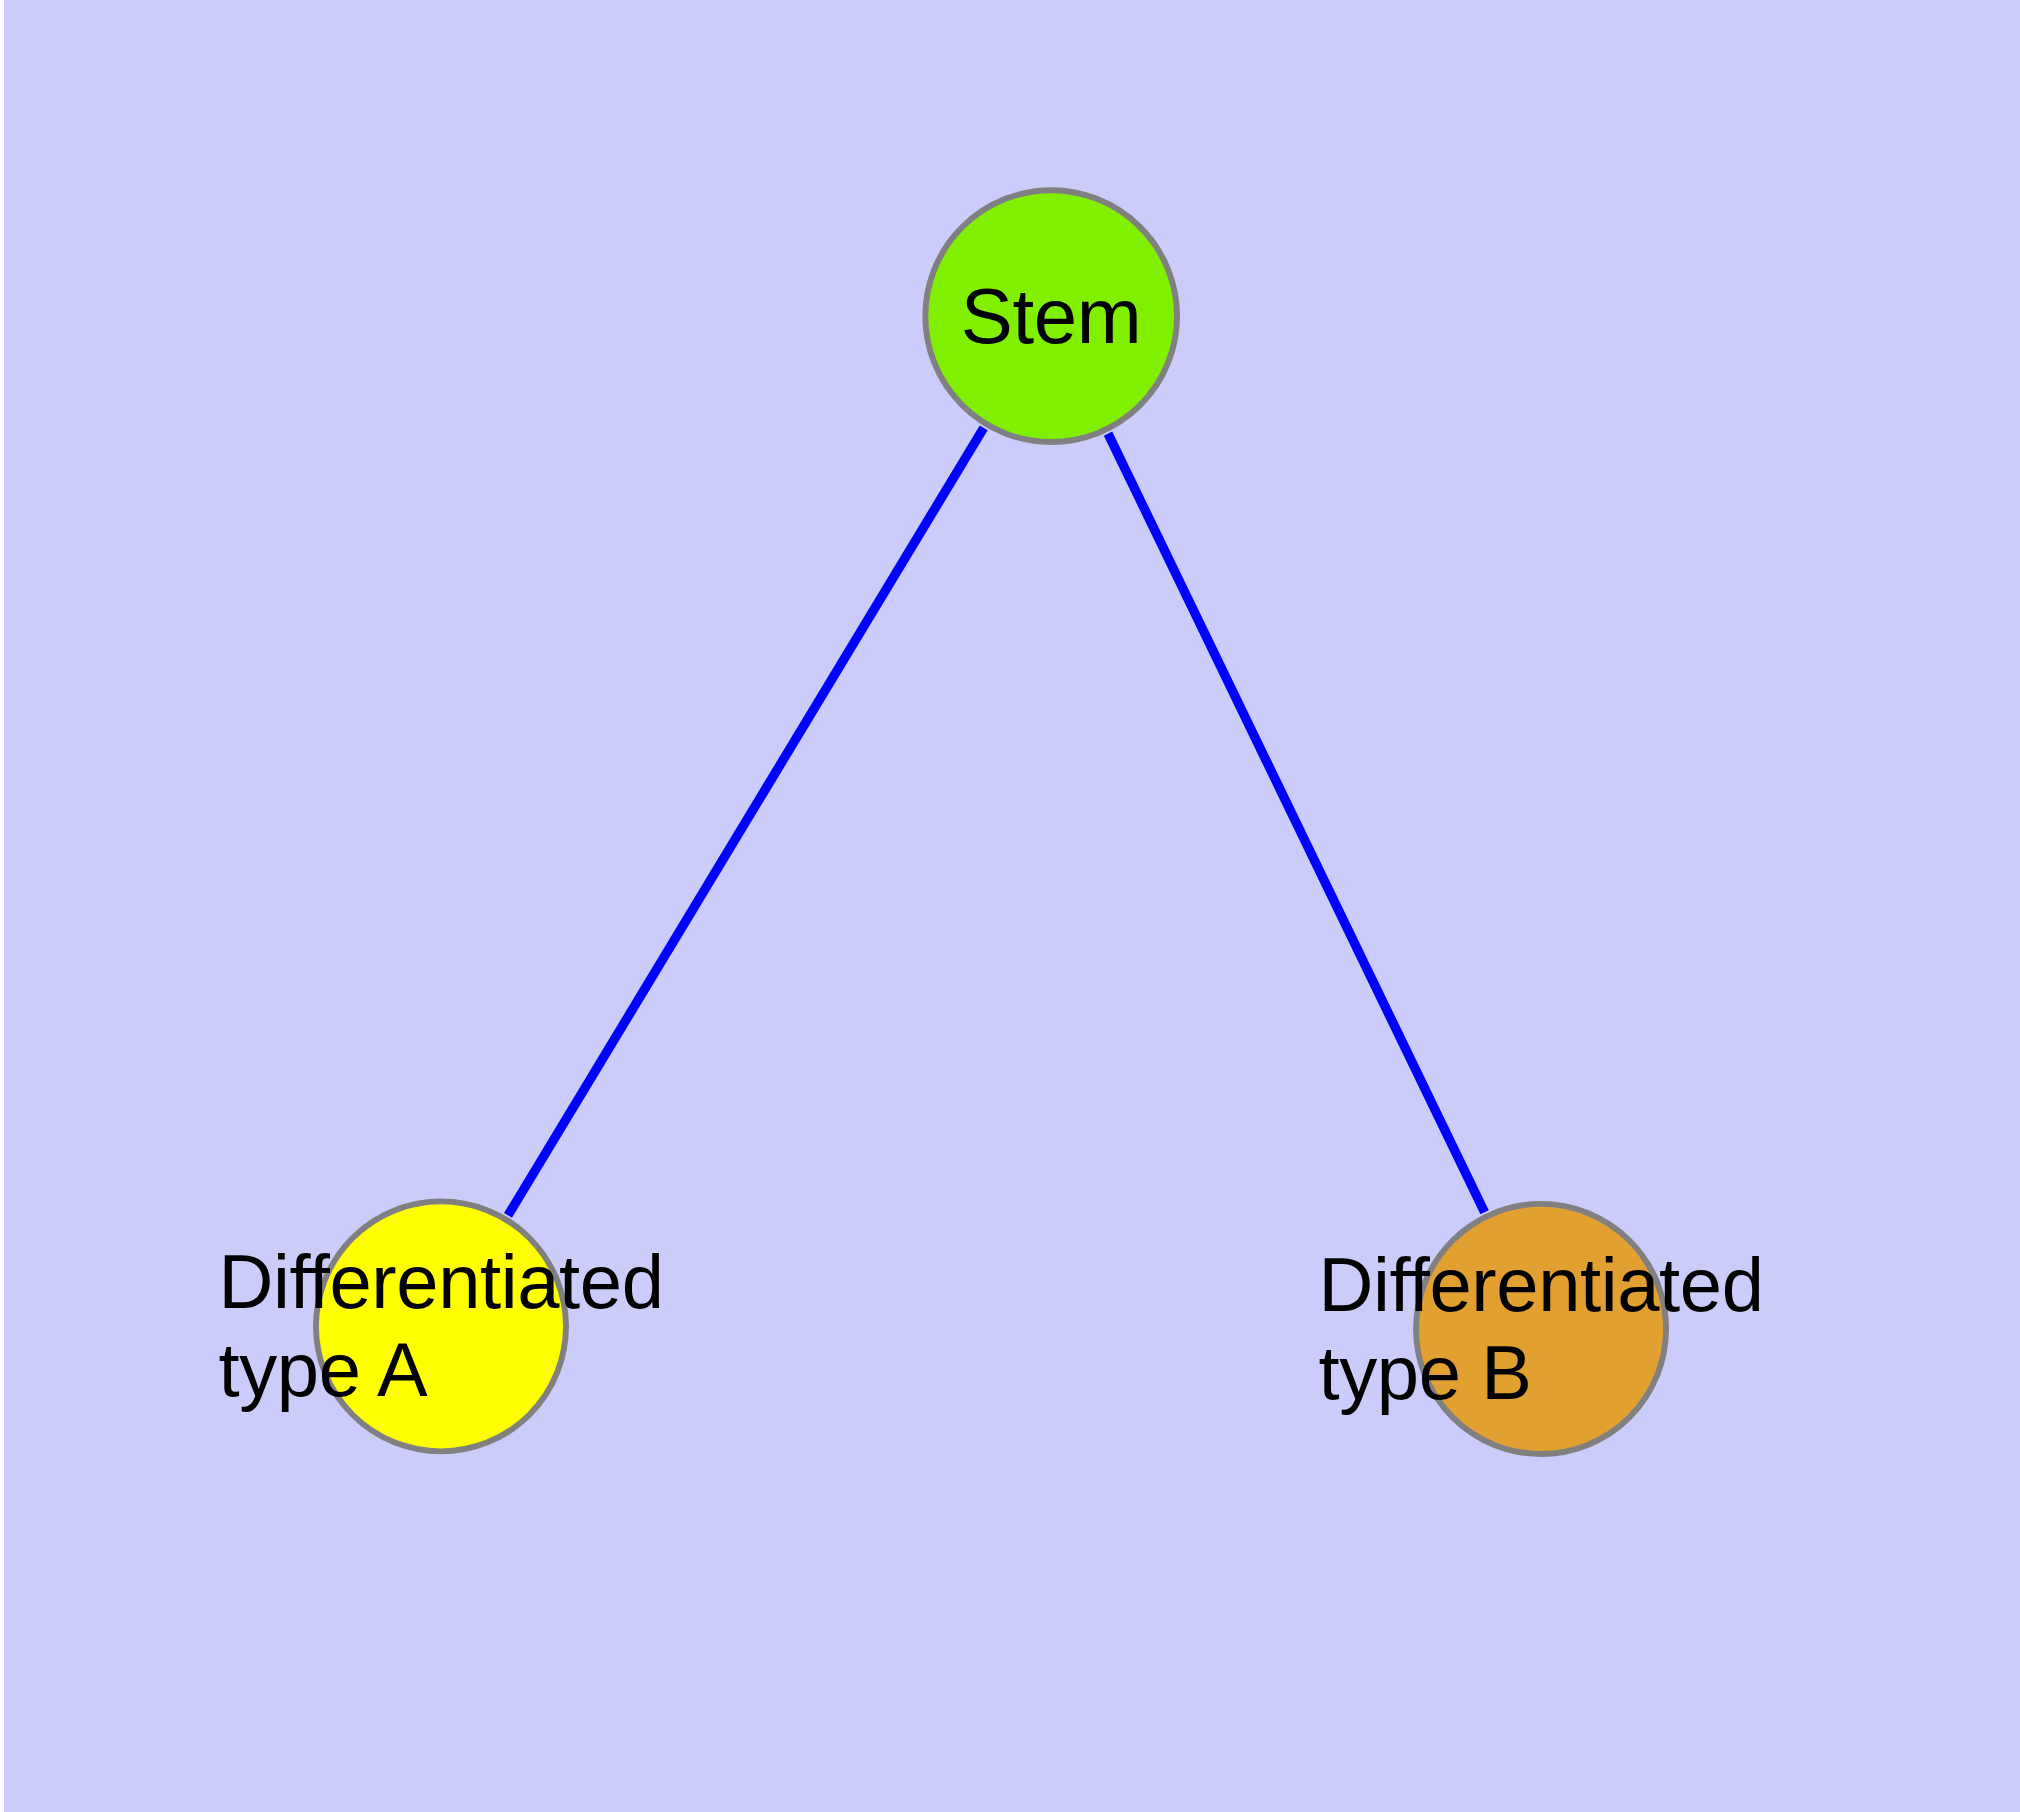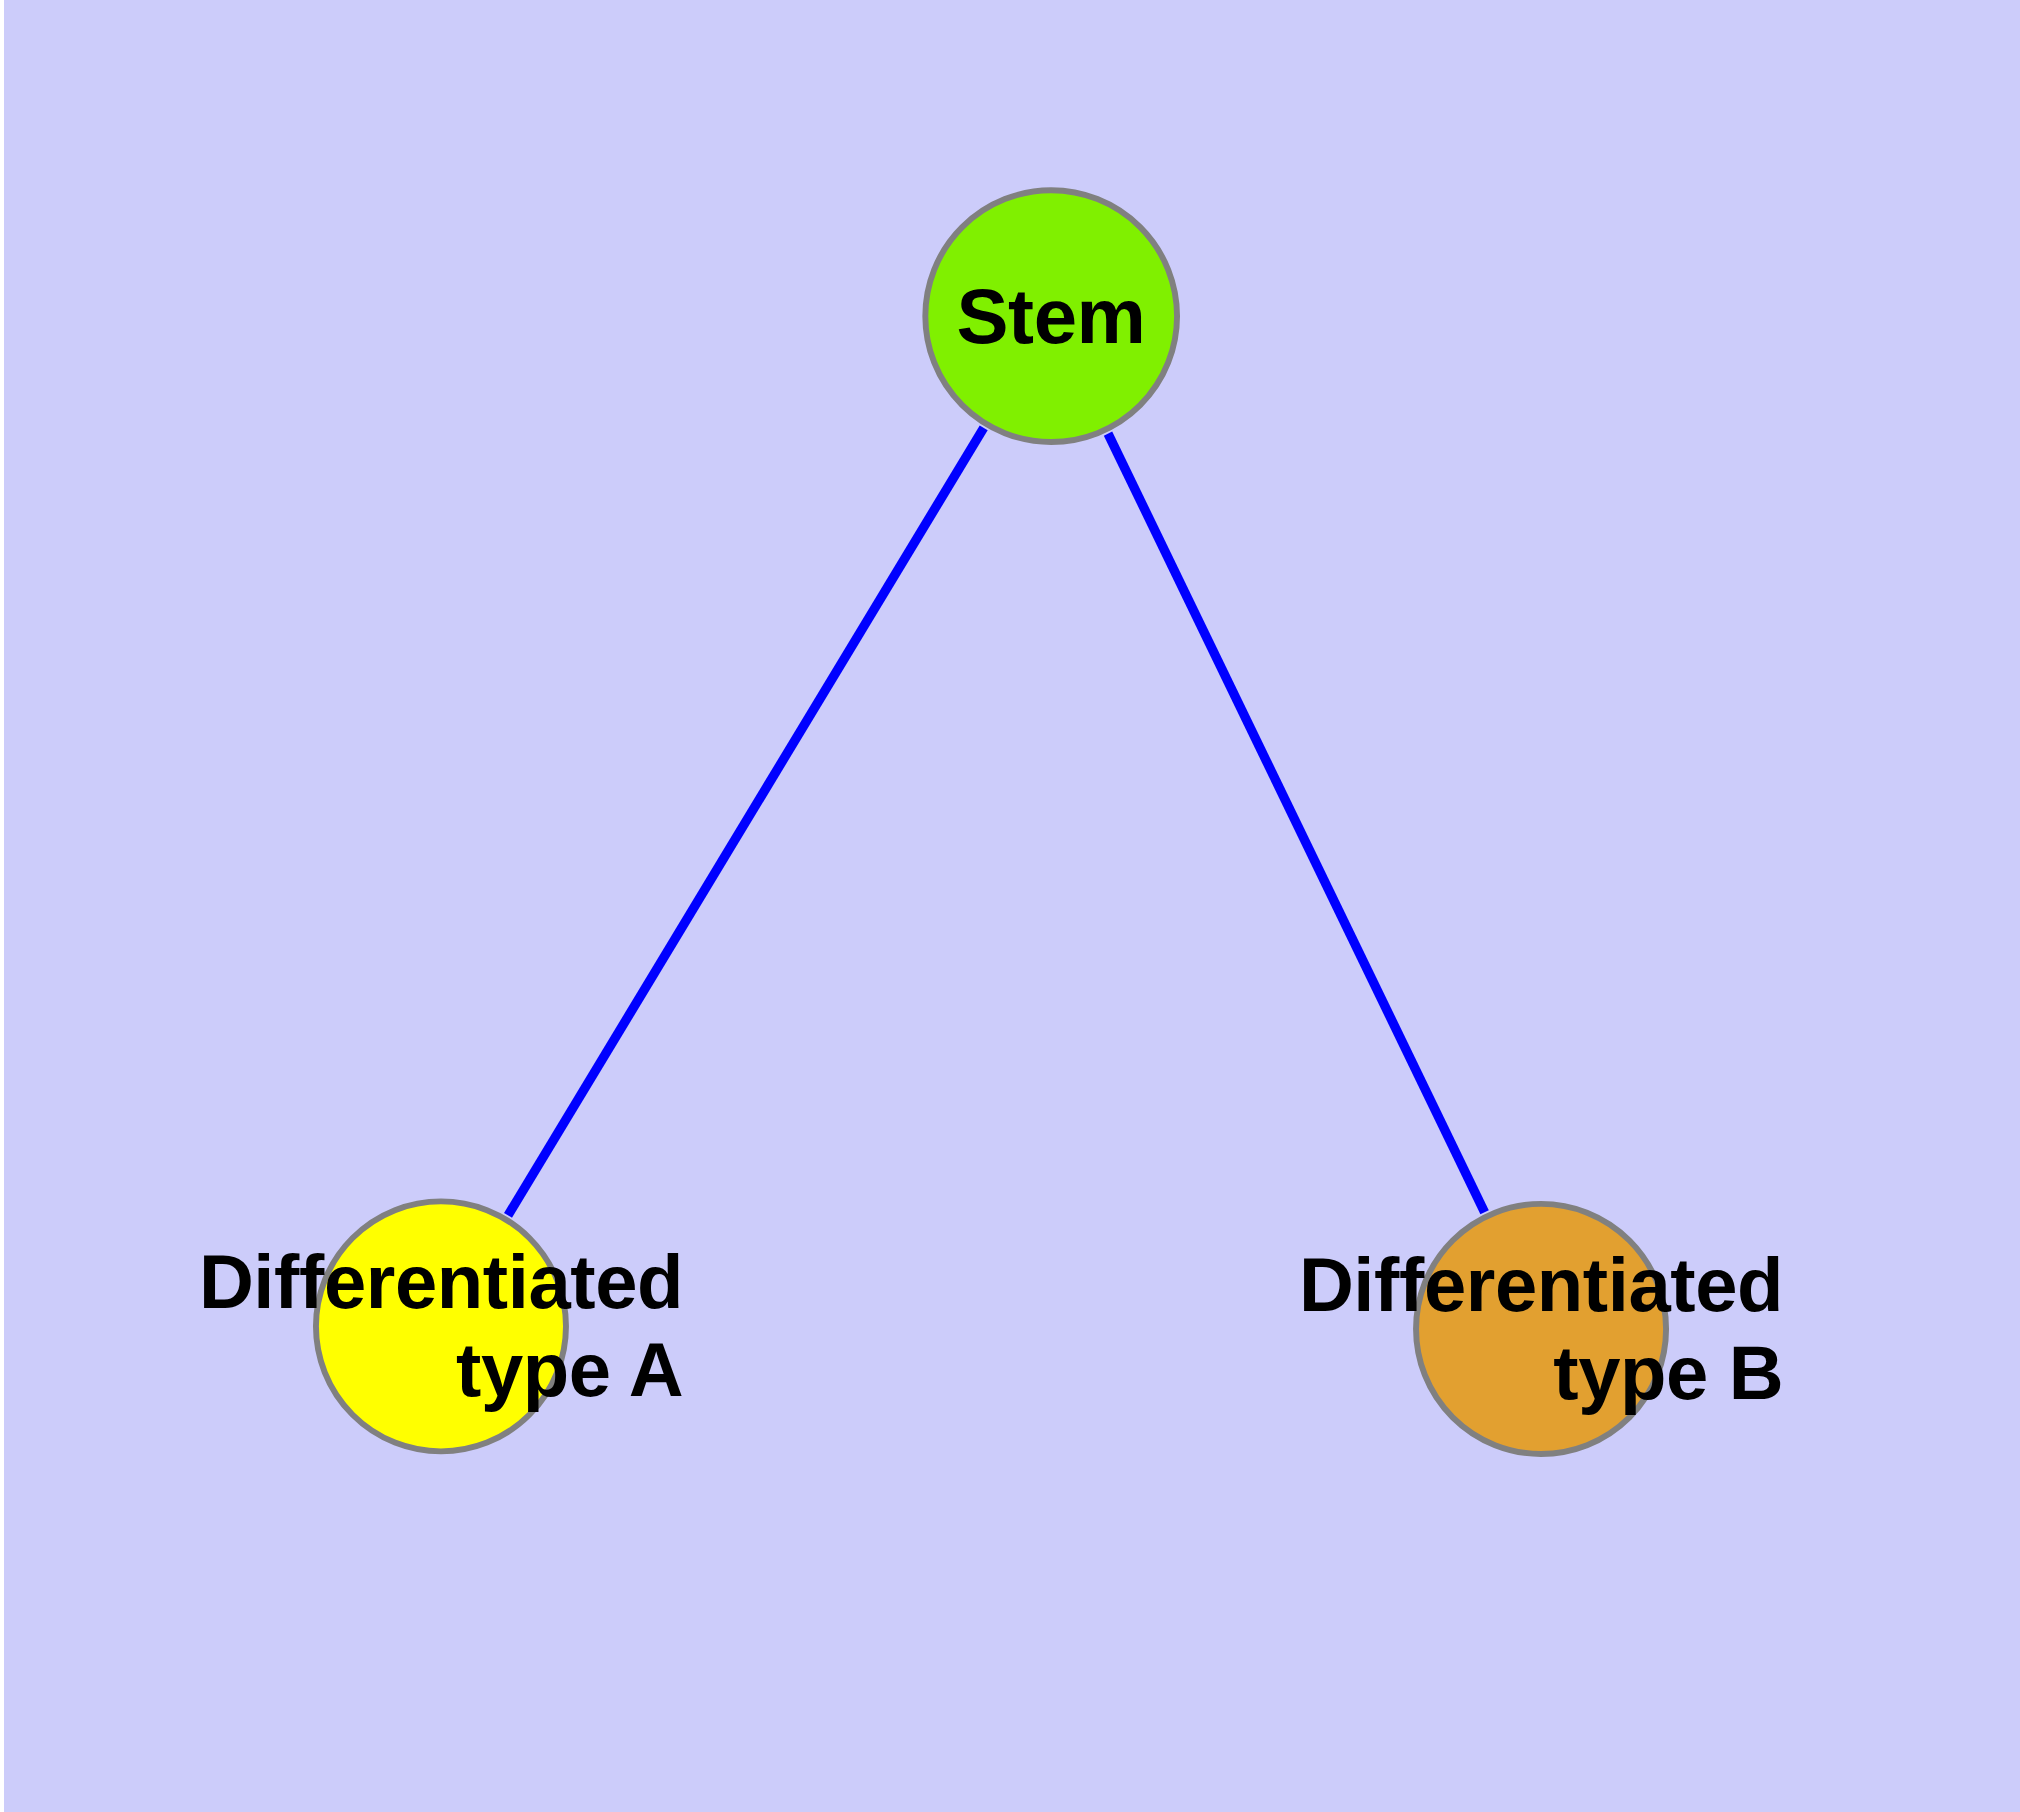--- a/index.html
+++ b/index.html
@@ -27,22 +27,22 @@
   #graph-svg {
     position: absolute;
     left: 0;
     top: 0;
     width: 2021px;
     height: 1812px;
   }
   .node-label {
     position: absolute;
     color: #000000;
-    font-weight: bold;
-    text-align: right;
+    font-weight: normal;
+    text-align: left;
     line-height: 1.16;
     white-space: pre;
     letter-spacing: -0.4px;
     transform: translate(-50%, -50%);
     pointer-events: none;
   }
   #label-stem        { font-size: 78px; }
   #label-diff-a      { font-size: 76px; }
   #label-diff-b      { font-size: 76px; }
 </style>

